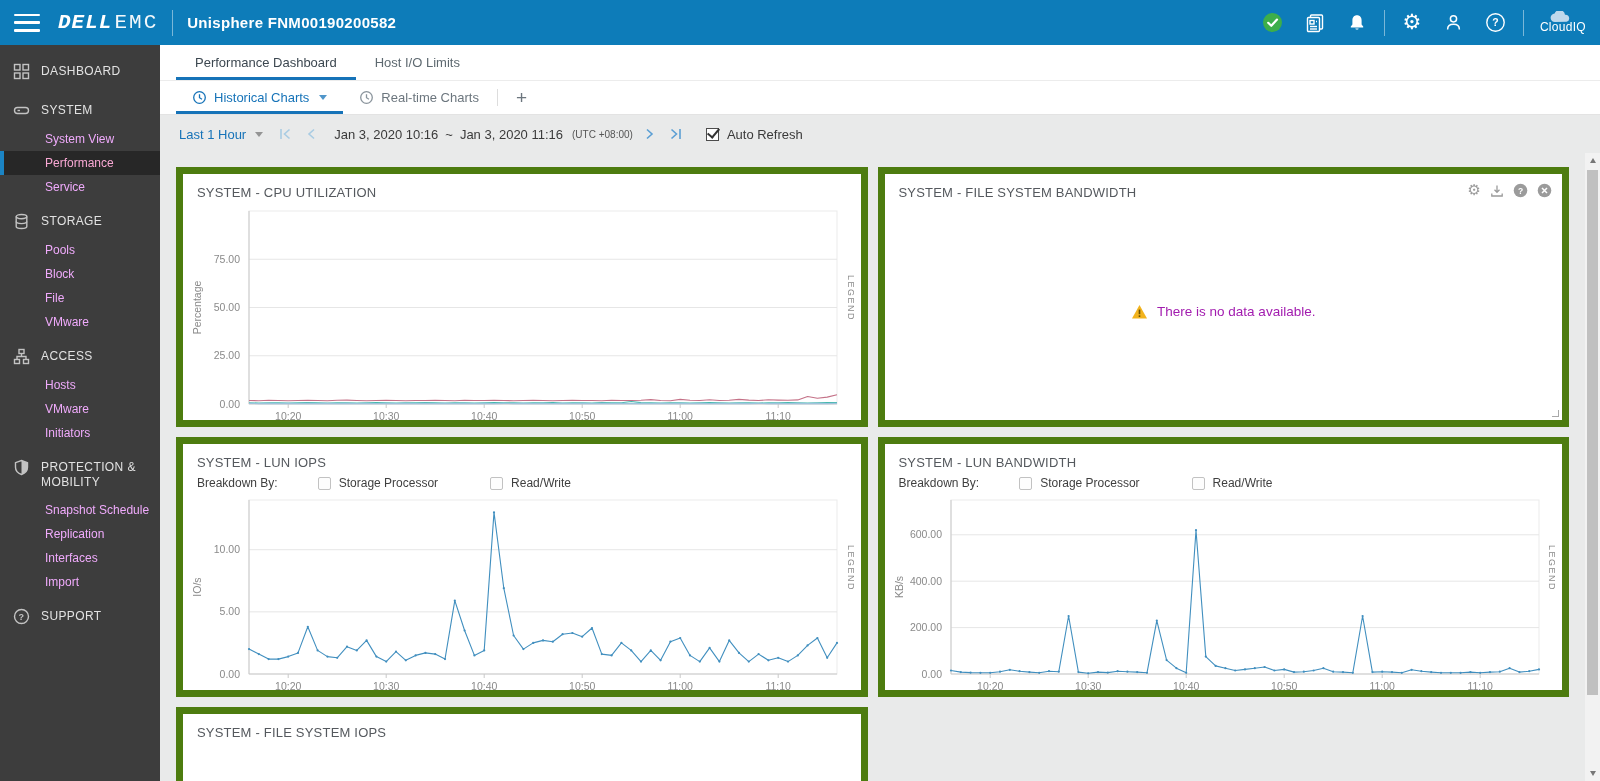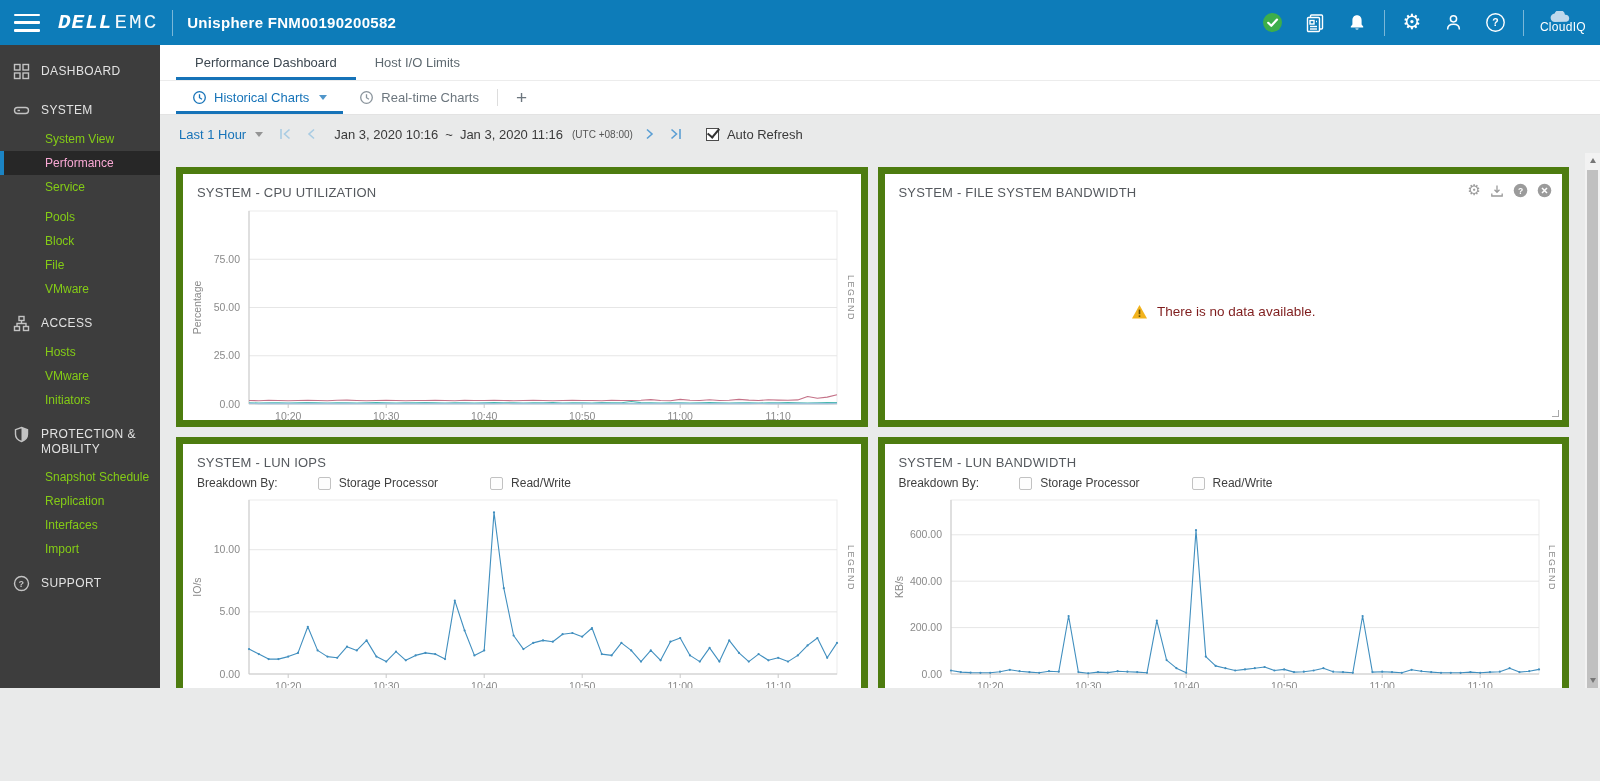--- a/index.html
+++ b/index.html
@@ -17,26 +17,26 @@
   .brand-dell { font-weight:800; font-style:italic; font-size:21px; letter-spacing:1px; }
   .brand-emc { font-weight:400; font-size:21px; letter-spacing:2px; margin-left:2px; opacity:.95; }
   .hdr-divider { width:1px; height:26px; background:rgba(255,255,255,.45); margin:0 14px; }
   .hdr-title { color:#fff; font-size:15px; font-weight:700; letter-spacing:.3px; }
   .hdr-right { margin-left:auto; display:flex; align-items:center; }
   .hdr-icon { width:42px; height:45px; display:flex; align-items:center; justify-content:center; cursor:pointer; color:#fff; }
   .gear-glyph { font-size:21px; line-height:1; color:#fff; font-family:"DejaVu Sans", sans-serif; }
   .cloudiq { display:flex; flex-direction:column; align-items:center; justify-content:center; color:#fff; margin-left:10px; cursor:pointer; }
   .cloudiq-text { font-size:12px; letter-spacing:.3px; margin-top:-3px; }
   
-  .app { display:flex; height:643px; }
+  .app { display:flex; height:736px; }
   .sidebar { width:160px; background:#3D3D3D; flex:none; padding-top:10px; overflow:hidden; }
   .nav-section { margin-bottom:6px; }
   .nav-head { display:flex; align-items:flex-start; gap:11px; padding:9px 10px 8px 13px; color:#E2E2E2; font-size:12px; letter-spacing:.4px; cursor:pointer; line-height:1.25; }
   .nav-head .nico { flex:none; width:17px; height:17px; margin-top:-1px; }
-  .nav-item { padding:5px 8px 5px 41px; font-size:12px; color:#84cc16; cursor:pointer; border-left:4px solid transparent; }
+  .nav-item { padding:5px 8px 5px 41px; font-size:12px; color:#f0abfc; cursor:pointer; border-left:4px solid transparent; }
   .nav-item.selected { background:#272727; color:#f9a8d4; border-left:4px solid #1B84C4; }
   .main { flex:1; min-width:0; display:flex; flex-direction:column; background:#E9EAEA; }
   
   .tabbar { background:#fff; height:36px; display:flex; padding-left:16px; border-bottom:1px solid #ECECEC; }
   .tab { position:relative; display:flex; align-items:center; padding:0 19px; font-size:13px; color:#5E6970; cursor:pointer; }
   .tab.active { color:#3C4750; }
   .tab.active::after { content:""; position:absolute; left:0; right:0; bottom:0; height:3px; background:#1673B8; }
   .subtabbar { background:#fff; height:34px; display:flex; align-items:stretch; padding-left:16px; border-bottom:1px solid #E3E3E3; }
   .subtab { position:relative; display:flex; align-items:center; gap:7px; padding:0 16px; font-size:13px; color:#6C767E; cursor:pointer; }
   .subtab.active { color:#1673B8; }
@@ -63,21 +63,21 @@
   .breakdown { display:flex; align-items:center; padding:3px 14px 2px 6px; font-size:12px; color:#3F3F3F; flex:none; }
   .breakdown .bd-label { margin-right:40px; padding-left:0; }
   .cb-group { display:flex; align-items:center; gap:8px; margin-right:52px; cursor:pointer; }
   .cb { width:13px; height:13px; border:1px solid #C2C2C2; background:#FDFDFD; border-radius:2px; flex:none; }
   .chart-host { flex:1; position:relative; margin:2px 30px 4px 4px; min-height:0; }
   .legend-strip { position:absolute; right:5px; top:38px; bottom:36px; display:flex; align-items:center; cursor:pointer; }
   .legend-strip span { writing-mode:vertical-rl; font-size:9px; letter-spacing:1.5px; color:#8A8A8A; }
   .panel-tools { position:absolute; top:9px; right:10px; display:flex; align-items:center; gap:9px; color:#9B9B9B; }
   .panel-tools .tool { cursor:pointer; display:flex; }
   .panel-tools .gear-glyph { color:#9B9B9B; font-size:15px; }
-  .empty-center { flex:1; display:flex; align-items:center; justify-content:center; gap:9px; font-size:13.5px; color:#7f1d1d; }
+  .empty-center { flex:1; display:flex; align-items:center; justify-content:center; gap:9px; font-size:13.5px; color:#a21caf; }
   .resize-corner { position:absolute; right:3px; bottom:3px; width:7px; height:7px; border-right:1.5px solid #A9A9A9; border-bottom:1.5px solid #A9A9A9; cursor:nwse-resize; }
   
   .vscrollbar { position:absolute; right:0; top:0; bottom:0; width:15px; background:#F2F2F2; }
   .vthumb { position:absolute; left:2px; right:2px; top:17px; height:525px; background:#C0C0C0; cursor:grab; }
   .sb-arrow { position:absolute; left:0; right:0; height:15px; display:flex; align-items:center; justify-content:center; cursor:pointer; }
   .sb-arrow.up { top:0; } .sb-arrow.down { bottom:0; }
   .tri-up { width:0; height:0; border-left:3.5px solid transparent; border-right:3.5px solid transparent; border-bottom:5px solid #777; }
   .tri-down { width:0; height:0; border-left:3.5px solid transparent; border-right:3.5px solid transparent; border-top:5px solid #777; }
 </style>
 </head>
@@ -164,20 +164,28 @@
               <rect x="1.5" y="5.5" width="14" height="6" rx="3"></rect>
               <line x1="4.5" y1="8.5" x2="7" y2="8.5"></line>
             </svg></span>
           <span>SYSTEM</span>
         </div>
         <div class="nav-item">System View</div>
         <div class="nav-item selected">Performance</div>
         <div class="nav-item">Service</div>
       </div>
       <div class="nav-section">
+        <div class="nav-head">
+          <span class="nico"><svg viewBox="0 0 17 17" fill="none" stroke="#C3C3C3" stroke-width="1.4" width="17" height="17">
+              <ellipse cx="8.5" cy="3.6" rx="5.3" ry="2.1"></ellipse>
+              <path d="M3.2 3.6 V13.4 A5.3 2.1 0 0 0 13.8 13.4 V3.6"></path>
+              <path d="M3.2 8.5 A5.3 2.1 0 0 0 13.8 8.5"></path>
+            </svg></span>
+          <span>STORAGE</span>
+        </div>
         <div class="nav-item">Pools</div>
         <div class="nav-item">Block</div>
         <div class="nav-item">File</div>
         <div class="nav-item">VMware</div>
       </div>
       <div class="nav-section">
         <div class="nav-head">
           <span class="nico"><svg viewBox="0 0 17 17" fill="none" stroke="#C3C3C3" stroke-width="1.4" width="17" height="17">
               <rect x="6" y="1.5" width="5" height="4"></rect>
               <rect x="1.5" y="11.5" width="5" height="4"></rect>

